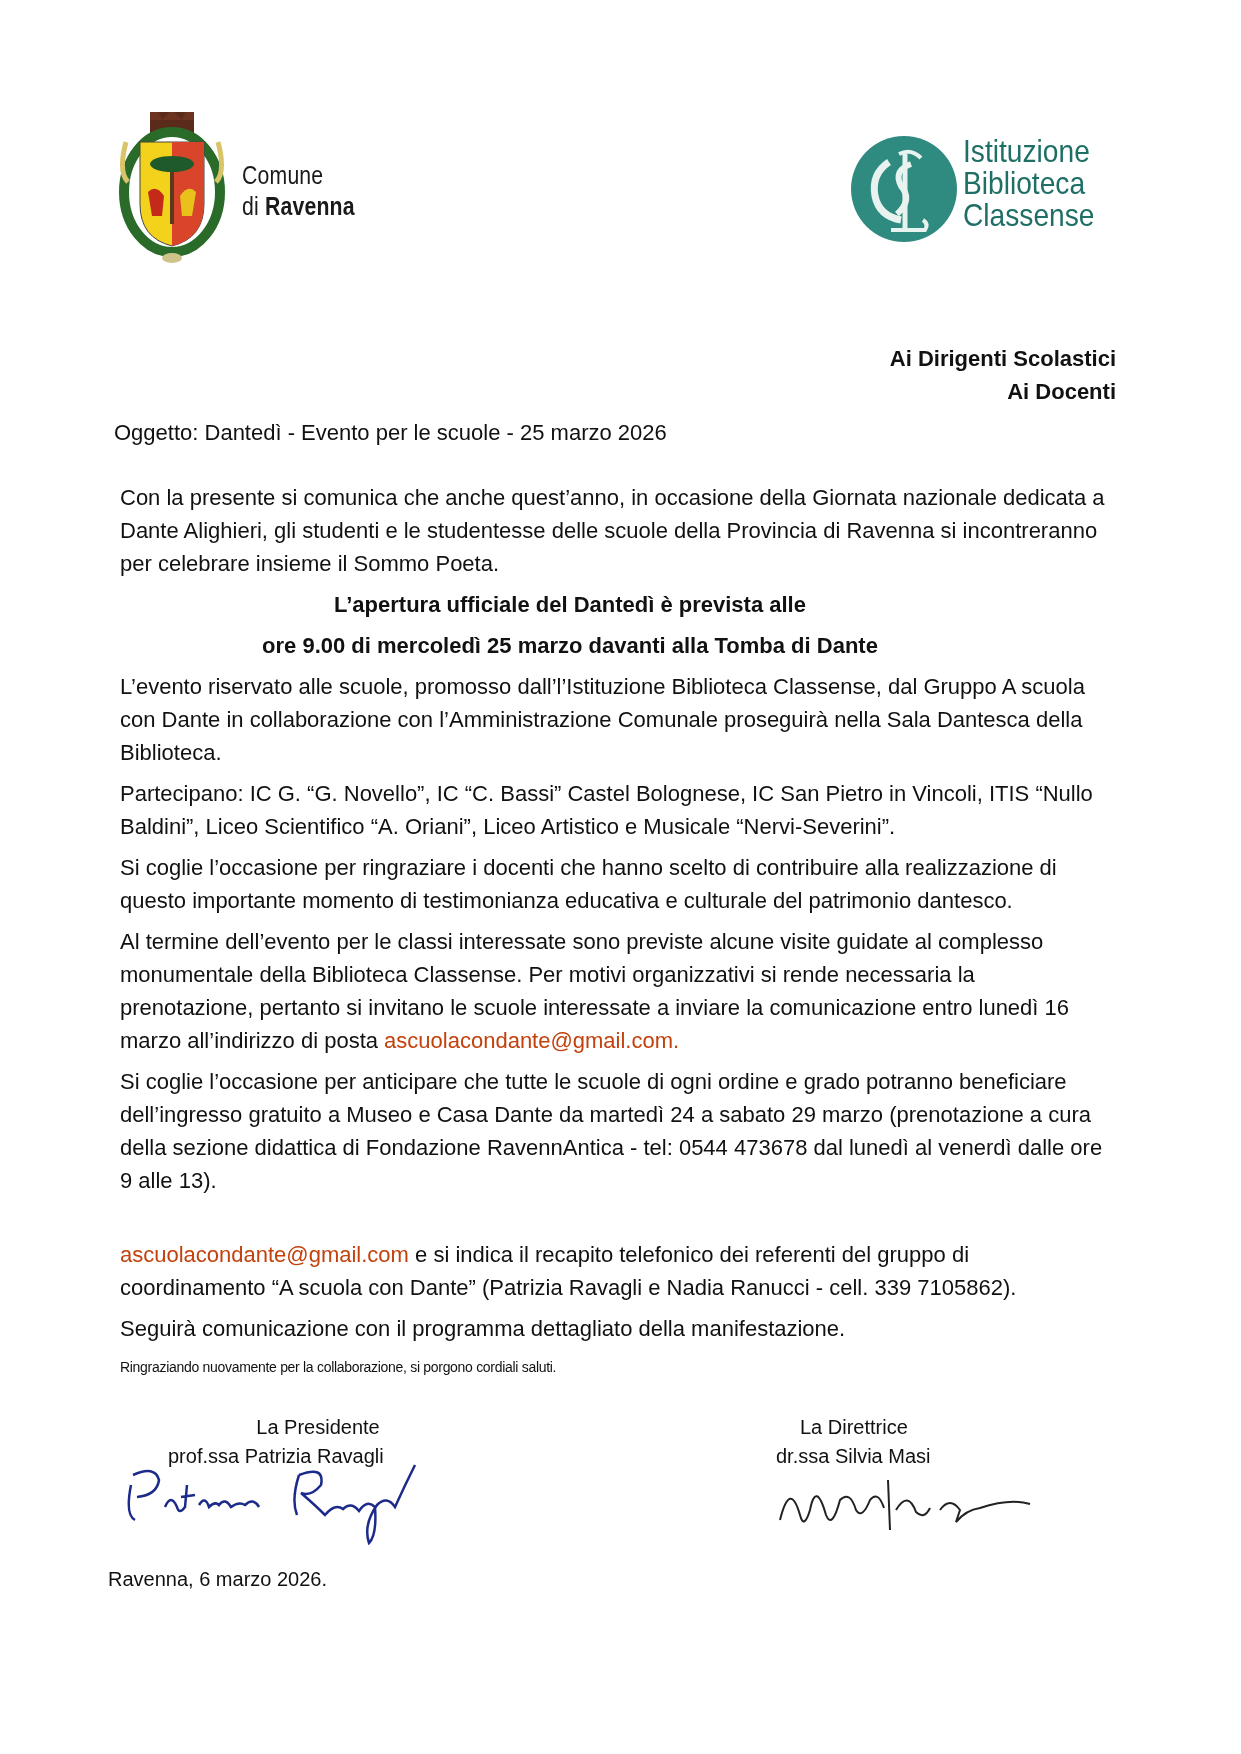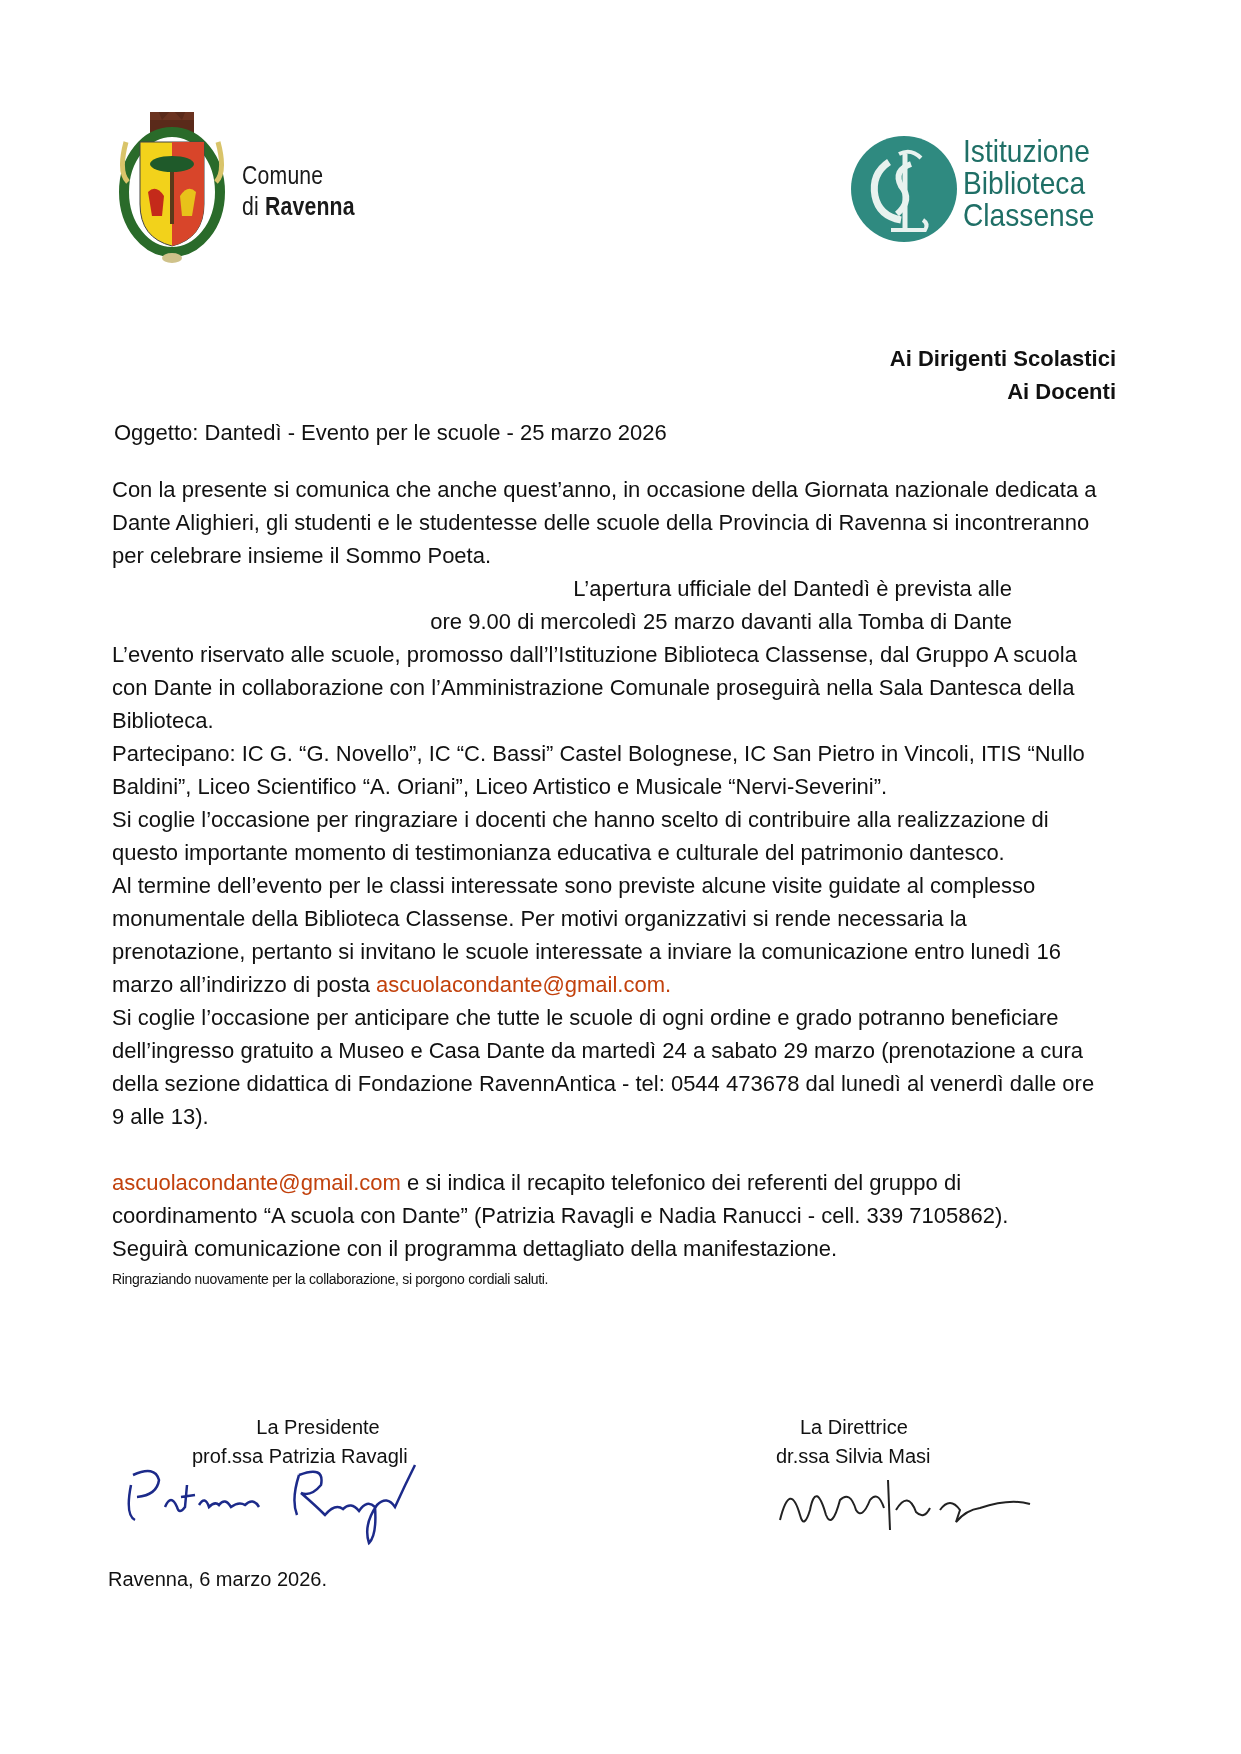--- a/index.html
+++ b/index.html
@@ -9,26 +9,26 @@
   .logo-left { left: 118px; top: 112px; width: 108px; height: 152px; }
   .comune-text { left: 242px; top: 160px; font-size: 25px; line-height: 31px; color: #1a1a1a;
                  transform: scaleX(0.85); transform-origin: left top; letter-spacing: 0.2px; }
   .comune-text b { font-weight: bold; }
   .logo-right-circle { left: 849px; top: 134px; width: 110px; height: 110px; }
   .classense-text { left: 963px; top: 135px; font-size: 32px; line-height: 32px; color: #1f6f66;
                     transform: scaleX(0.88); transform-origin: left top; }
   .recipients { right: 125px; top: 342px; text-align: right; font-weight: bold; font-size: 22px; line-height: 33px; }
   .subject { left: 114px; top: 420px; font-size: 22px; }
   .body { left: 112px; top: 473px; width: 1010px; font-size: 22px; line-height: 33px; }
-  .body p { margin: 0; }
-  .center-bold { text-align: right; font-weight: normal; width: 900px; }
+  .body p { margin: 8px; }
+  .center-bold { text-align: center; font-weight: bold; width: 900px; }
   .link { color: #c2410c; }
   .closing { font-size: 14px; line-height: 28px; letter-spacing: -0.3px; }
   .sig-left-title { left: 228px; top: 1416px; font-size: 20px; text-align: center; width: 180px; }
-  .sig-left-name  { left: 168px; top: 1445px; font-size: 20px; margin-left: 24px; }
+  .sig-left-name  { left: 168px; top: 1445px; font-size: 20px; }
   .sig-right-title{ left: 800px; top: 1416px; font-size: 20px; }
   .sig-right-name { left: 776px; top: 1445px; font-size: 20px; }
   .sig-left-svg { left: 115px; top: 1445px; width: 330px; height: 115px; }
   .sig-right-svg { left: 770px; top: 1470px; width: 290px; height: 70px; }
   .date-line { left: 108px; top: 1568px; font-size: 20px; }
 </style>
 </head>
 <body>
 
 <div class="abs logo-left">

